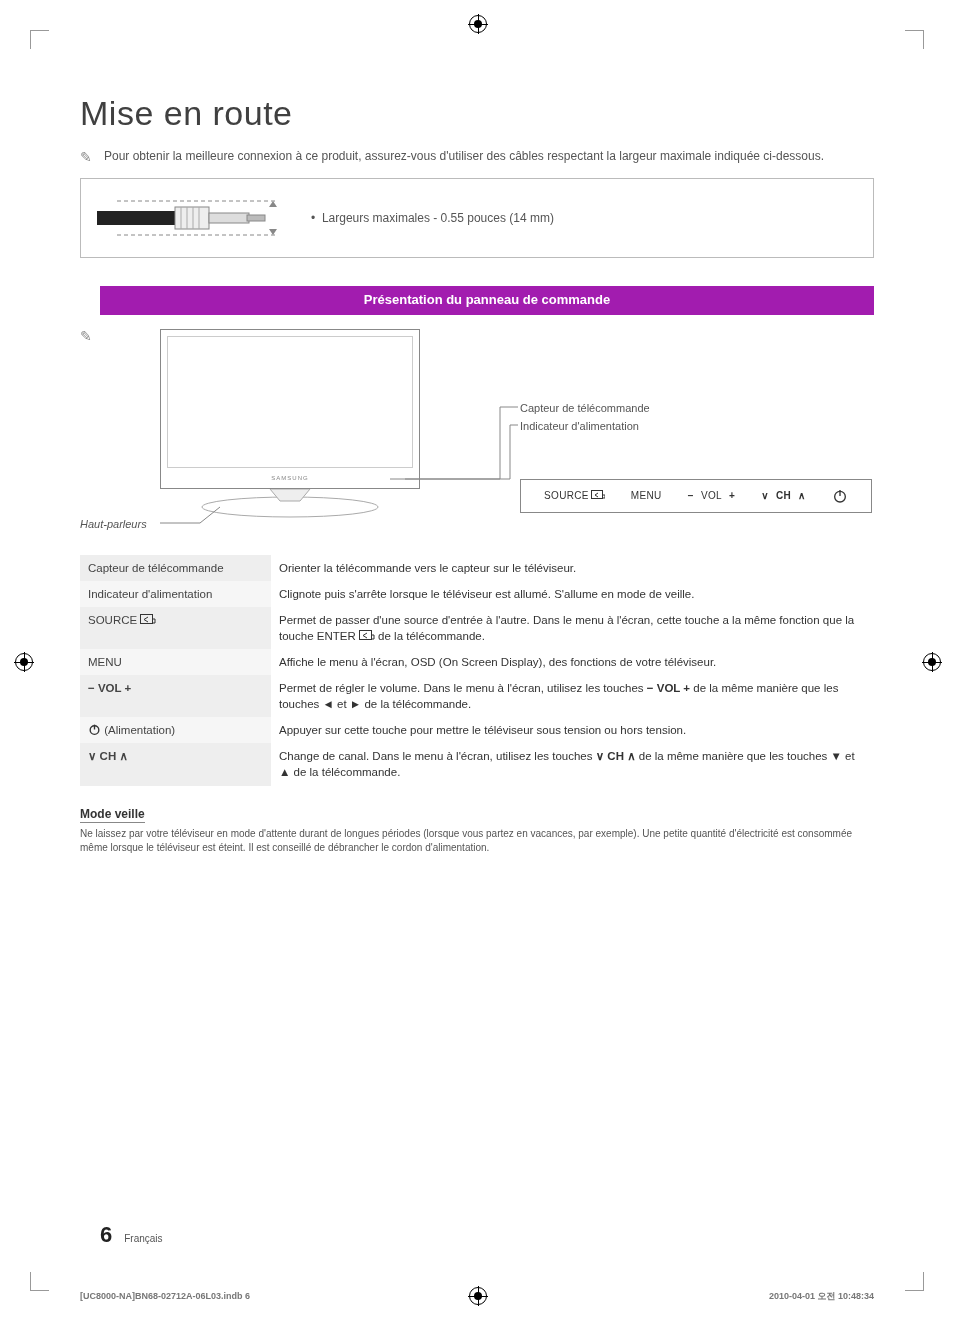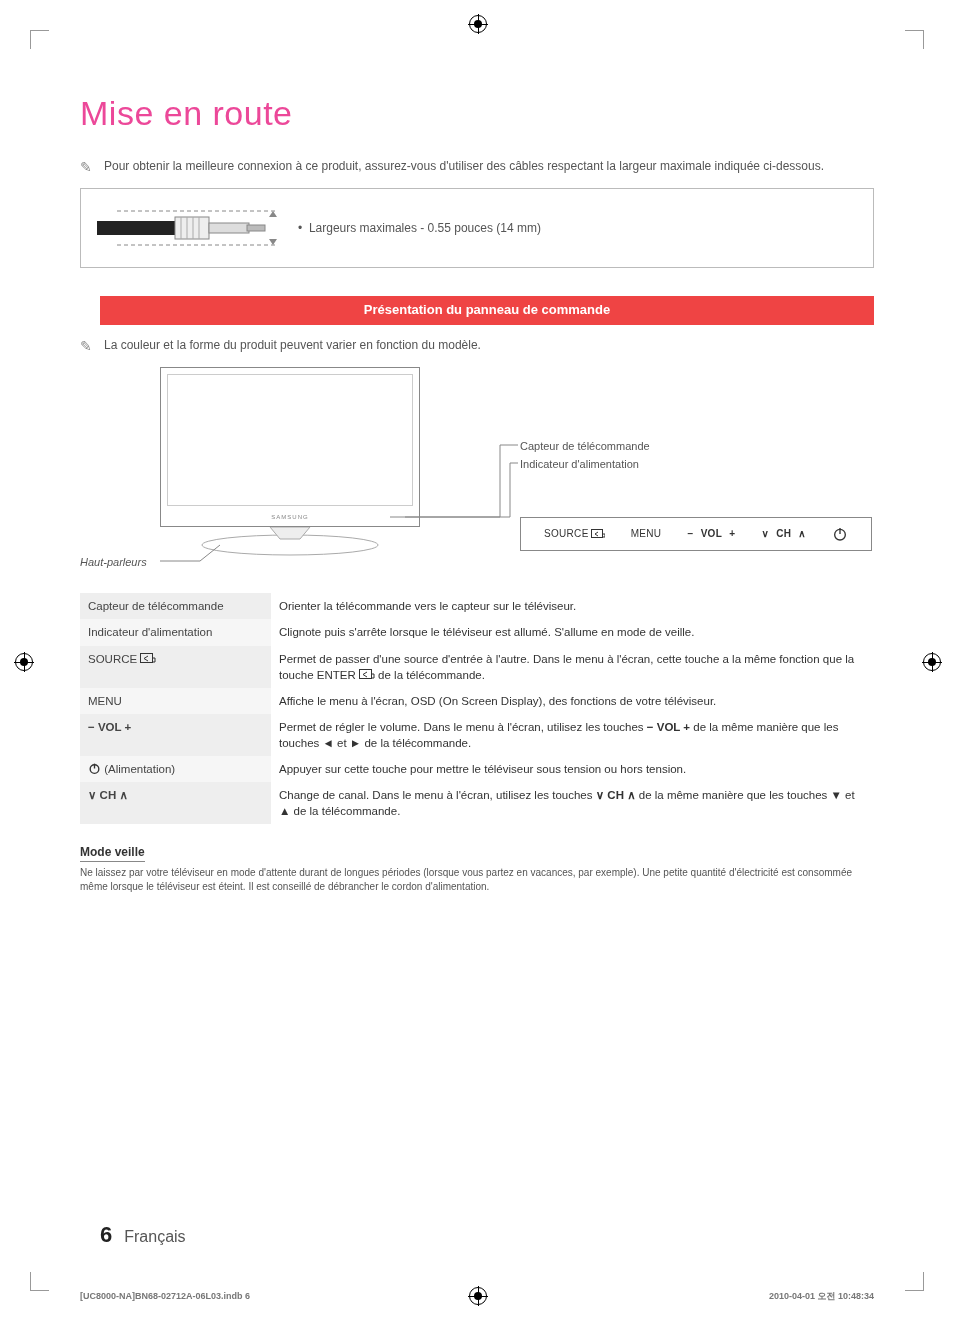--- a/index.html
+++ b/index.html
@@ -87,22 +87,22 @@
     z-index: 1;
   }
   .trim-tl { position:absolute; top:30px; left:30px; width:18px; height:18px; border-top:1px solid #999; border-left:1px solid #999;}
   .trim-tr { position:absolute; top:30px; right:30px; width:18px; height:18px; border-top:1px solid #999; border-right:1px solid #999;}
   .trim-bl { position:absolute; bottom:30px; left:30px; width:18px; height:18px; border-bottom:1px solid #999; border-left:1px solid #999;}
   .trim-br { position:absolute; bottom:30px; right:30px; width:18px; height:18px; border-bottom:1px solid #999; border-right:1px solid #999;}
 
   h1.title {
     font-weight: 300;
     font-size: 34px;
-    margin: 30px 0 20px 0;
-    color: #ec4899;
+    margin: 30px 0 10px 0;
+    color: #404040;
     letter-spacing: 0.5px;
   }
   .note {
     font-size: 12px;
     color: #555;
     margin: 6px 0 14px 0;
     padding-left: 24px;
     position: relative;
   }
   .note-icon {
@@ -110,30 +110,30 @@
     left: 0;
     top: 0;
     font-size: 14px;
     color: #888;
   }
   .cable-box {
     border: 1px solid #bbb;
     padding: 14px 16px;
     display: flex;
     align-items: center;
-    gap: 21px;
+    gap: 34px;
     margin-bottom: 28px;
   }
   .cable-illust {
     width: 180px;
     height: 50px;
     position: relative;
   }
   .section-bar {
-    background: #ef4444;
+    background: #a21caf;
     color: #fff;
     text-align: center;
     font-weight: bold;
     font-size: 13px;
     padding: 5px 0;
     margin-bottom: 12px;
     margin-left: 20px;
   }
   .tv-diagram {
     position: relative;
@@ -248,21 +248,21 @@
     display: flex;
     align-items: baseline;
     gap: 12px;
   }
   .page-num {
     font-size: 22px;
     font-weight: bold;
     color: #222;
   }
   .lang {
-    font-size: 16px;
+    font-size: 10px;
     color: #555;
   }
   .print-info {
     position: absolute;
     bottom: 18px;
     left: 80px;
     right: 80px;
     display: flex;
     justify-content: space-between;
     font-size: 9px;
@@ -325,21 +325,20 @@
         <rect x="150" y="22" width="18" height="6" fill="#bbb" stroke="#888"></rect>
       </svg>
     </div>
     <div style="font-size:12px;color:#555;">•&nbsp;&nbsp;<span>Largeurs maximales - 0.55 pouces (14 mm)</span></div>
   </div>
 
   <div class="section-bar">Présentation du panneau de commande</div>
 
   <div class="note">
     <span class="note-icon">✎</span>
-    <span>La couleur et la forme du produit peuvent varier en fonction du modèle.</span>
   </div>
 
   <div class="tv-diagram">
     <div class="tv-frame">
       <div class="tv-screen"></div>
       <div class="tv-brand">SAMSUNG</div>
     </div>
     <div class="tv-stand">
       <svg width="180" height="30" viewBox="0 0 180 30">
         <ellipse cx="90" cy="18" rx="88" ry="10" fill="none" stroke="#aaa"></ellipse>
@@ -365,21 +364,21 @@
       <span class="cp-item">
         <span>SOURCE</span>
         <svg class="inline-icon" width="14" height="11">
             <rect x="0.5" y="0.5" width="11" height="8" fill="none" stroke="#333"></rect>
             <path d="M11 5 L14 5 L14 8 L11 8" fill="none" stroke="#333"></path>
             <polyline points="7,3 4,5 7,7" fill="none" stroke="#333"></polyline>
           </svg>
       </span>
       <span class="cp-item">MENU</span>
       <span class="cp-item">
-        <span style="font-weight:bold;">−</span>&nbsp;<span style="font-weight:bold;">VOL</span>&nbsp;<span style="font-weight:bold;">+</span>
+        <span style="font-weight:bold;">−</span>&nbsp;<span style="font-weight:normal;">VOL</span>&nbsp;<span style="font-weight:bold;">+</span>
       </span>
       <span class="cp-item">
         <span style="font-weight:bold;">∨</span>&nbsp;<span style="font-weight:bold;">CH</span>&nbsp;<span style="font-weight:bold;">∧</span>
       </span>
       <span class="cp-item">
         <svg class="power-svg" viewBox="0 0 24 24">
           <circle cx="12" cy="13" r="8" fill="none" stroke="#333" stroke-width="2"></circle>
           <line x1="12" y1="3" x2="12" y2="12" stroke="#333" stroke-width="2"></line>
         </svg>
       </span>

